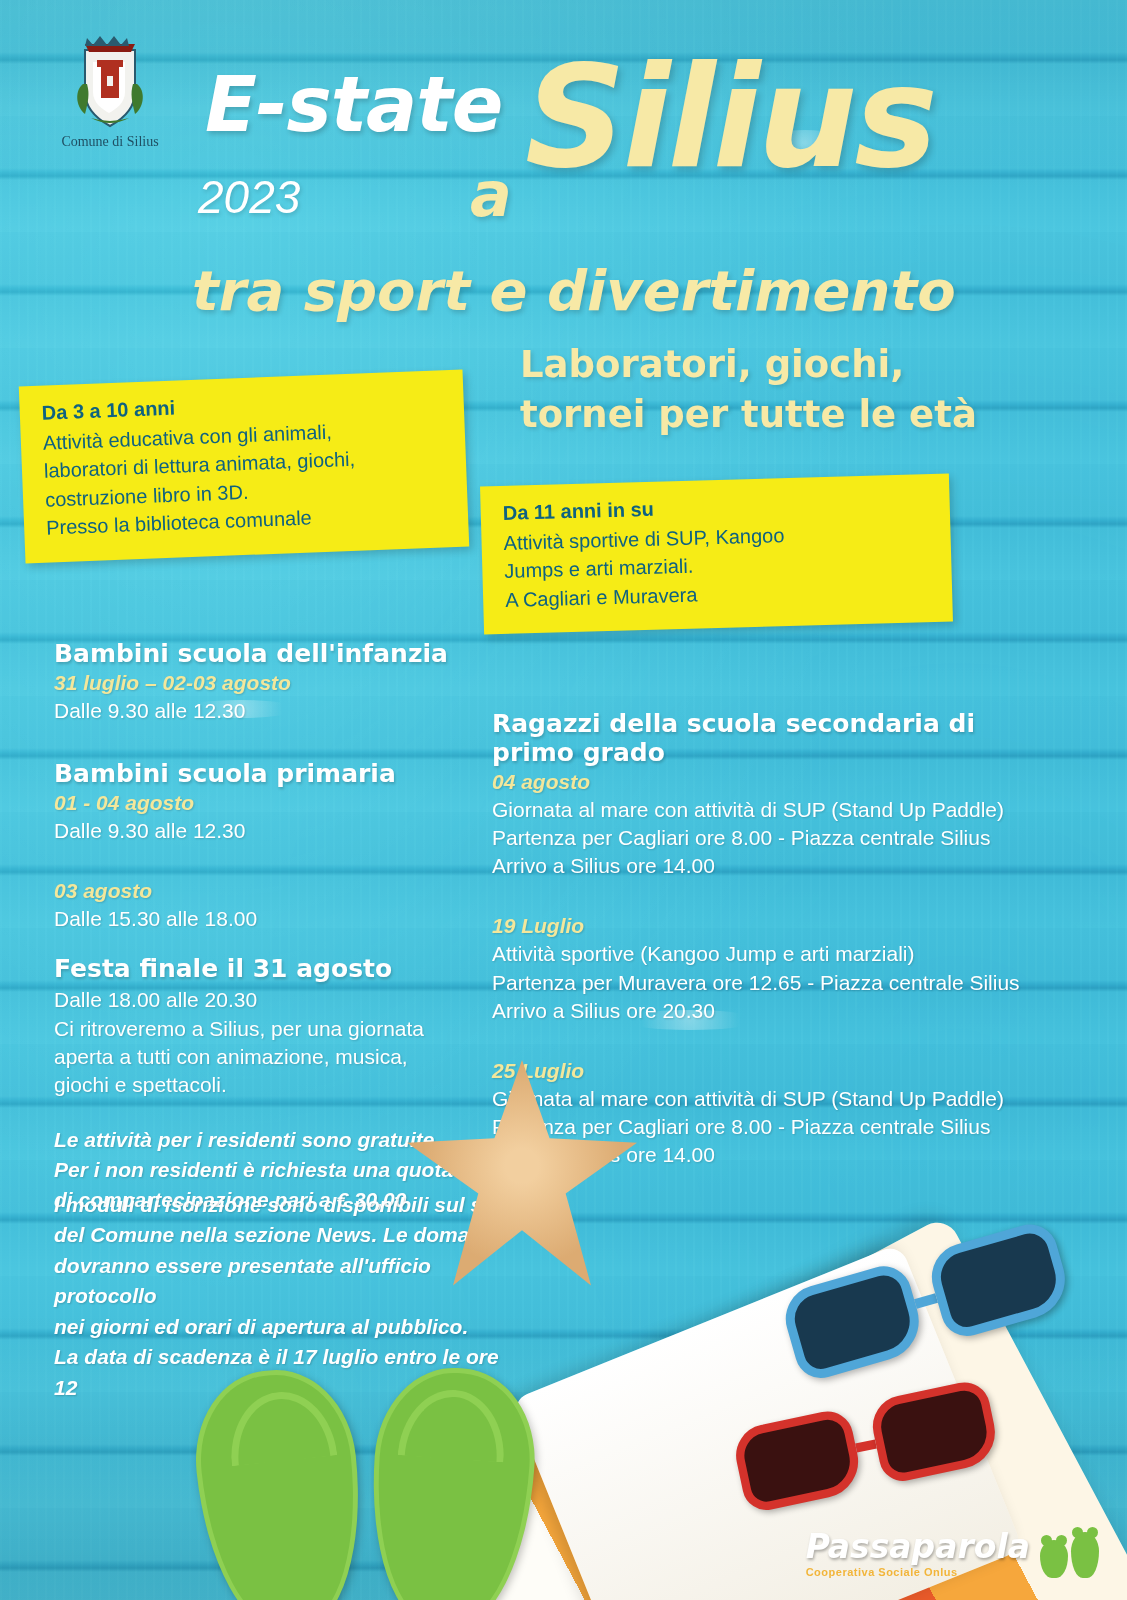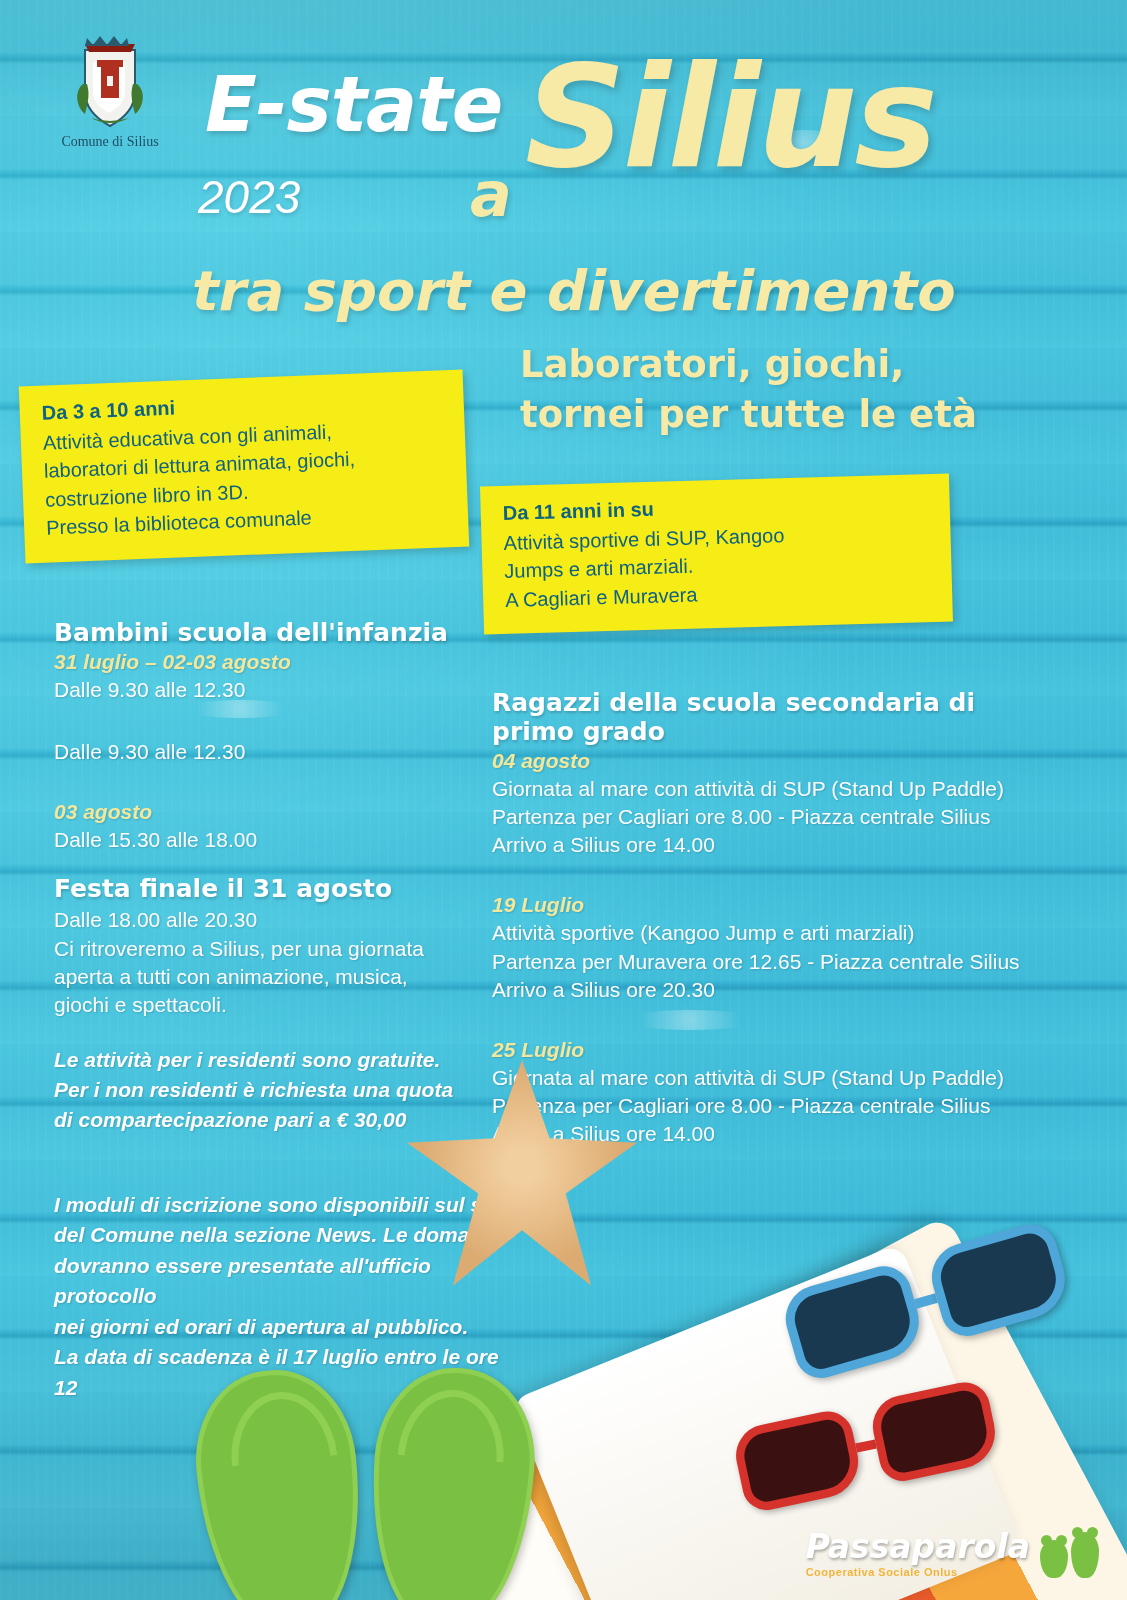--- a/index.html
+++ b/index.html
@@ -225,20 +225,21 @@
     text-shadow: 1px 1px 2px rgba(0,0,0,0.16);
   }
   .sec-line {
     font-size: 21px;
     color: #ffffff;
     line-height: 1.34;
     text-shadow: 1px 1px 2px rgba(0,0,0,0.16);
   }
   .block {
     margin-bottom: 34px;
+    margin-top: 21px;
   }
   .block.tight {
     margin-bottom: 20px;
   }
   .note-ital {
     margin-top: 26px;
     font-style: italic;
     font-weight: bold;
     font-size: 21px;
     line-height: 1.42;
@@ -452,20 +453,22 @@
 
   <div class="col-left">
 
     <div class="block">
       <div class="sec-head">Bambini scuola dell'infanzia</div>
       <div class="sec-date">31 luglio – 02-03 agosto</div>
       <div class="sec-line">Dalle 9.30 alle 12.30</div>
     </div>
 
     <div class="block">
+      <div class="sec-head">Bambini scuola primaria</div>
+      <div class="sec-date">01 - 04 agosto</div>
       <div class="sec-line">Dalle 9.30 alle 12.30</div>
     </div>
 
     <div class="block tight">
       <div class="sec-date">03 agosto</div>
       <div class="sec-line">Dalle 15.30 alle 18.00</div>
     </div>
 
     <div class="block">
       <div class="sec-head">Festa finale il 31 agosto</div>

